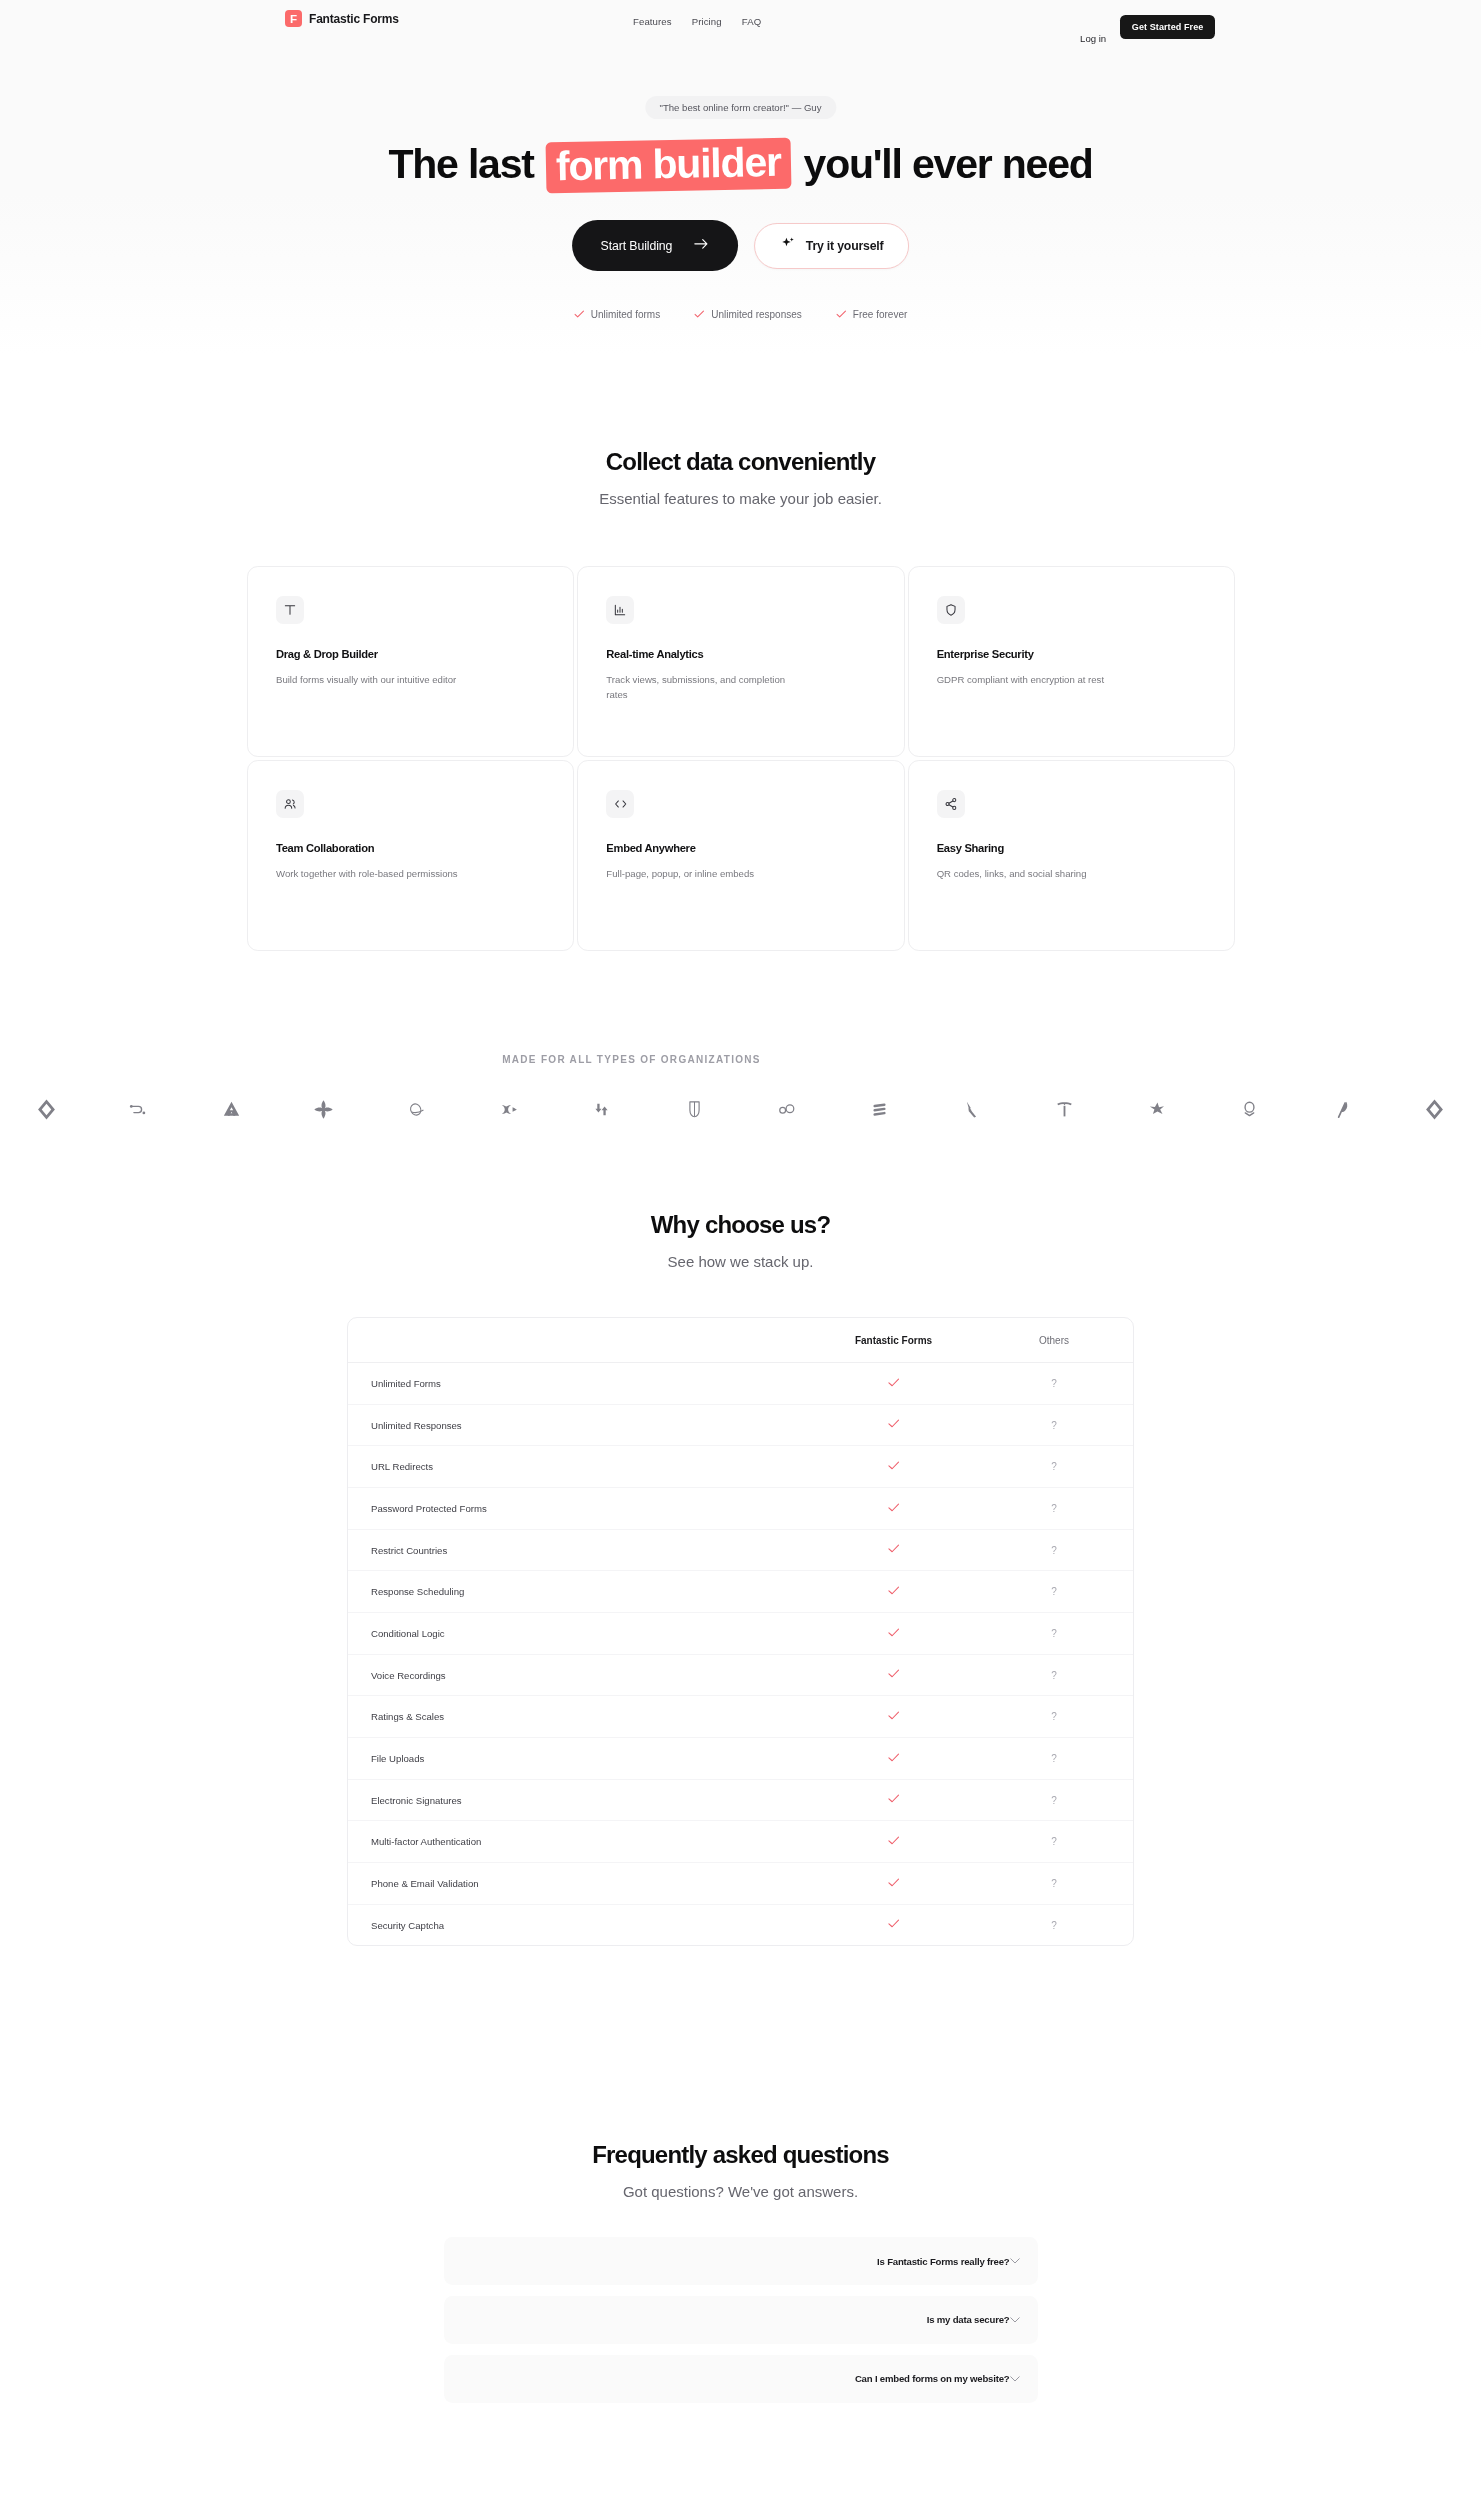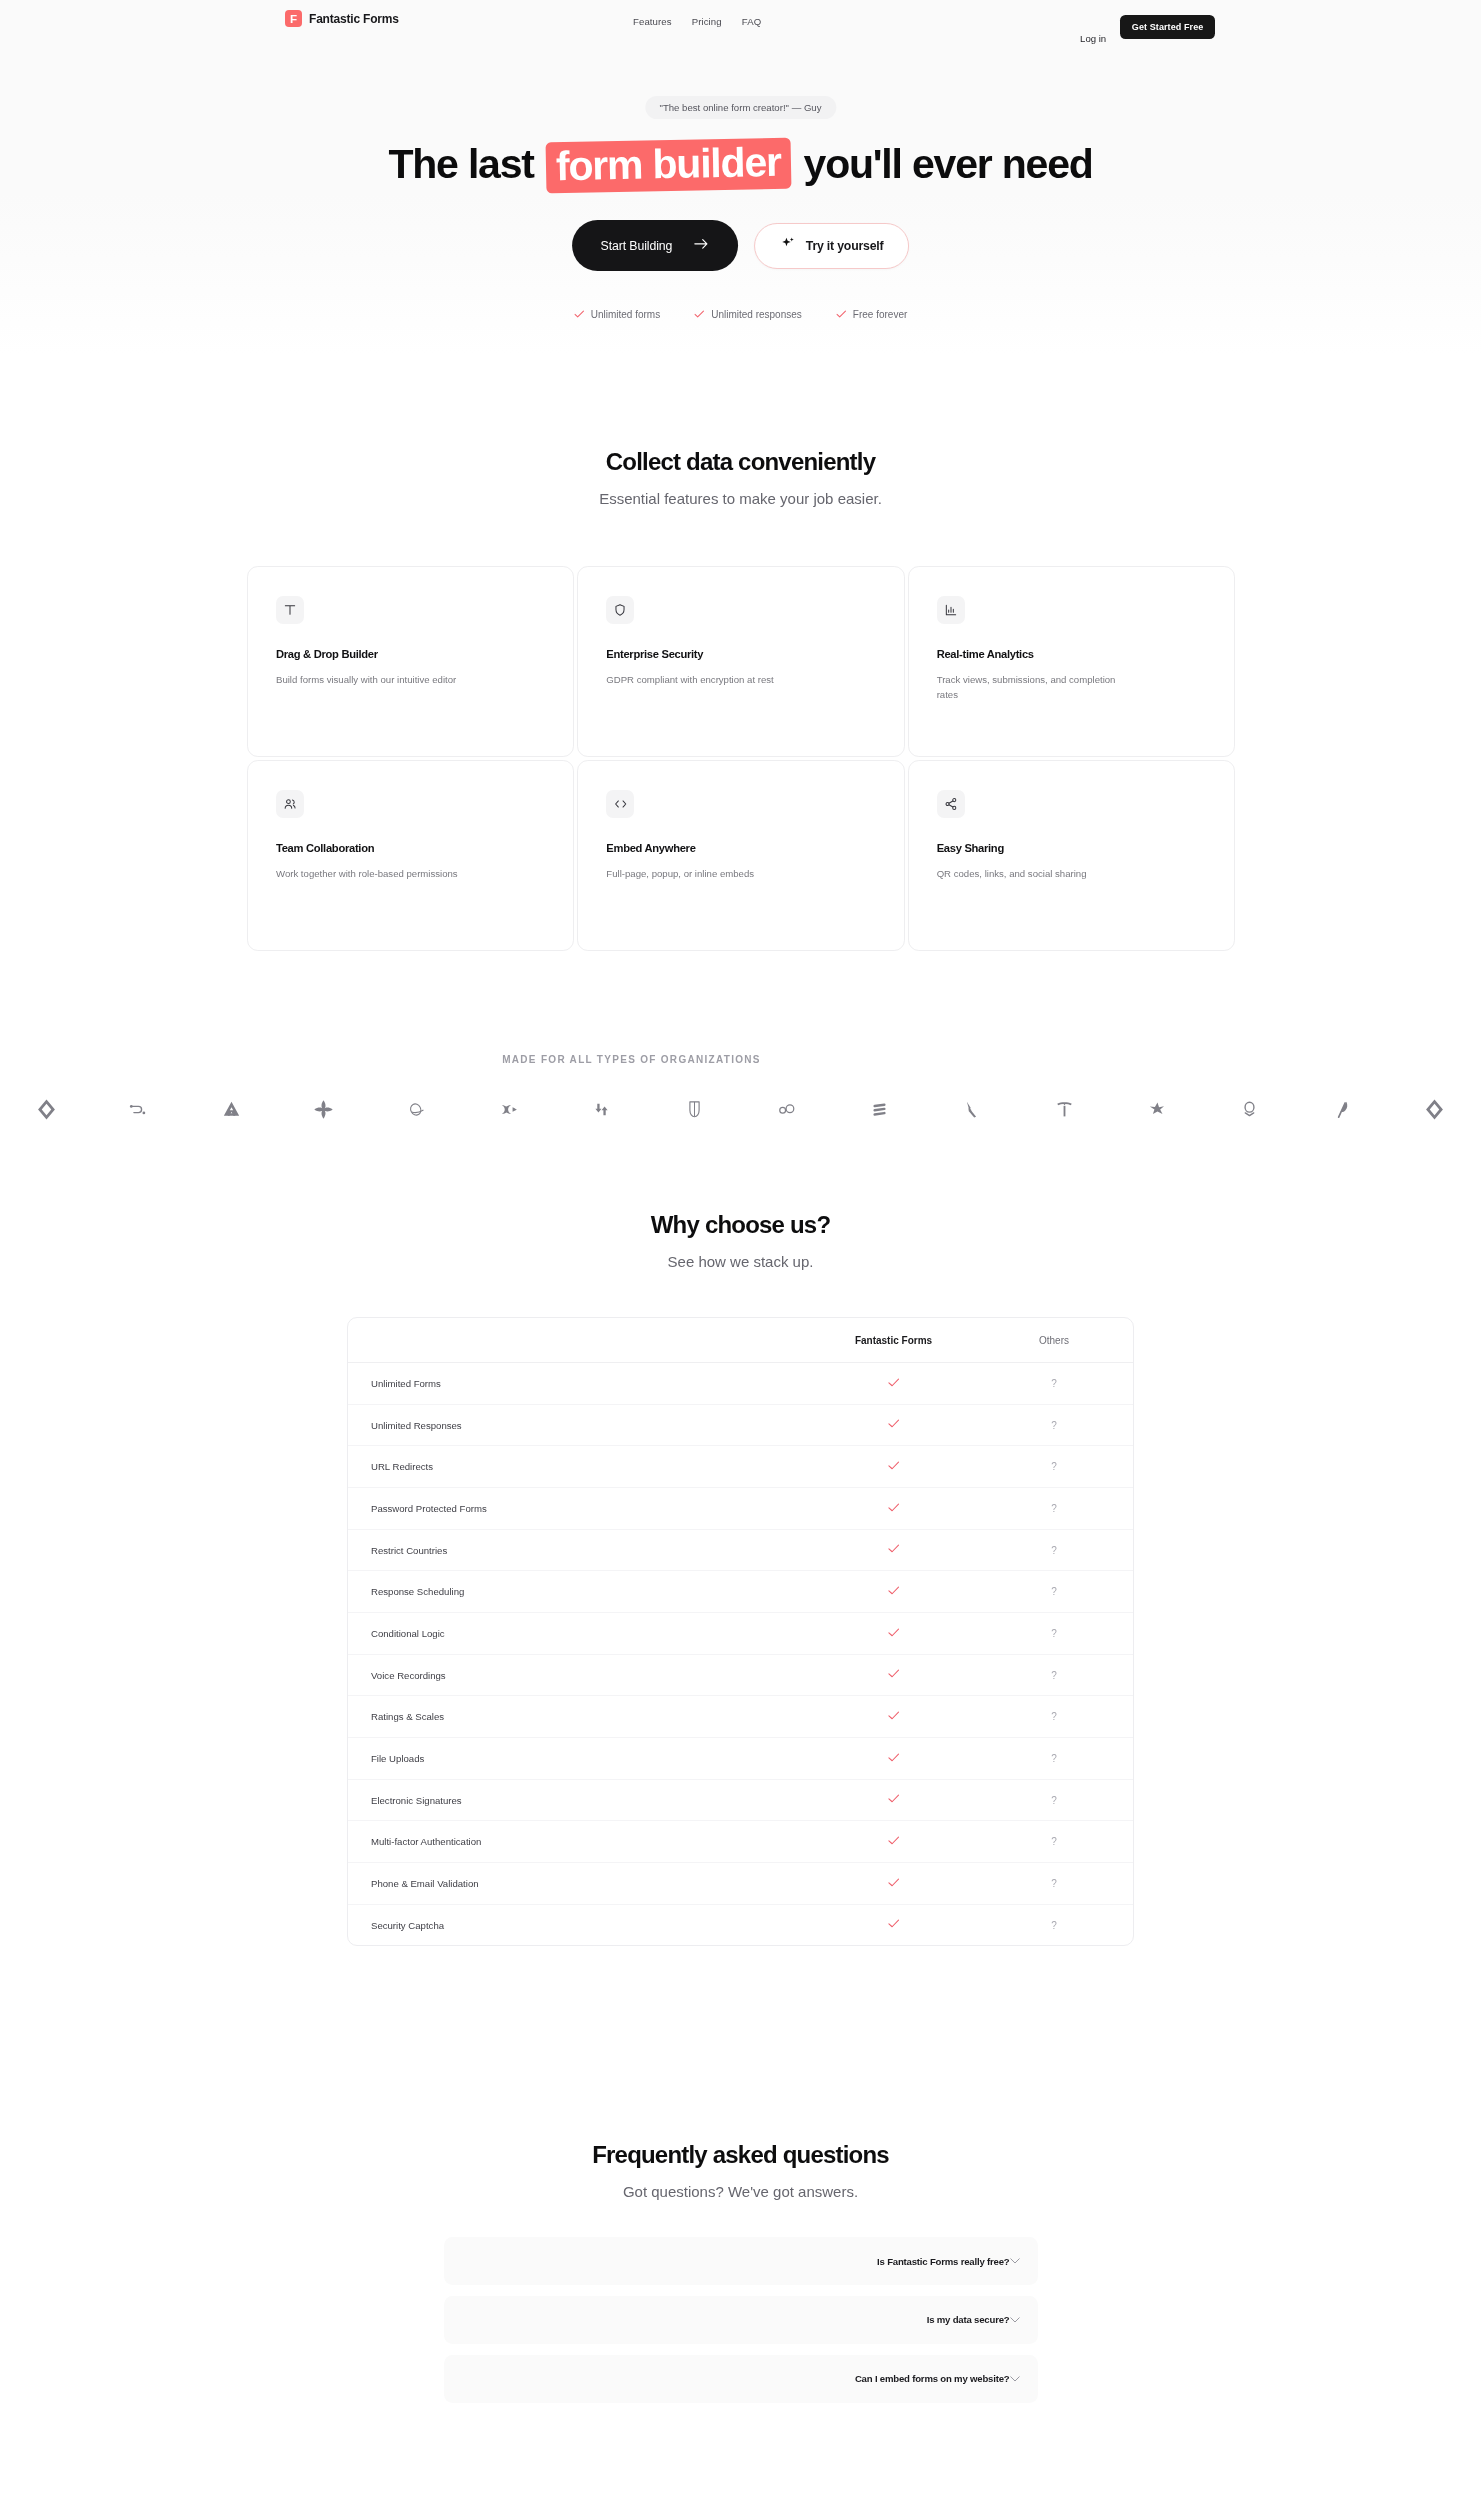--- a/index.html
+++ b/index.html
@@ -265,36 +265,36 @@
             <path d="M3 3.6h12M9 3.6v11" stroke="#35353c" stroke-width="1.3" stroke-linecap="round"></path>
           </svg>
       </div>
       <h3>Drag &amp; Drop Builder</h3>
       <p>Build forms visually with our intuitive editor</p>
     </div>
 
     <div class="fcard">
       <div class="ficon">
         <svg width="14" height="14" viewBox="0 0 18 18" fill="none">
+          <path d="M3 3v12h12" stroke="#35353c" stroke-width="1.3" stroke-linecap="round" stroke-linejoin="round"></path>
+          <path d="M6 12V9M9 12V5.5M12 12v-4" stroke="#35353c" stroke-width="1.3" stroke-linecap="round"></path>
+        </svg>
+      </div>
+      <h3>Real-time Analytics</h3>
+      <p>Track views, submissions, and completion rates</p>
+    </div>
+
+    <div class="fcard">
+      <div class="ficon">
+        <svg width="14" height="14" viewBox="0 0 18 18" fill="none">
           <path d="M9 2.2l5.2 2.1v4.2c0 3.4-2.2 6.1-5.2 7.3-3-1.2-5.2-3.9-5.2-7.3V4.3L9 2.2z" stroke="#35353c" stroke-width="1.3" stroke-linejoin="round"></path>
         </svg>
       </div>
       <h3>Enterprise Security</h3>
       <p>GDPR compliant with encryption at rest</p>
-    </div>
-
-    <div class="fcard">
-      <div class="ficon">
-        <svg width="14" height="14" viewBox="0 0 18 18" fill="none">
-          <path d="M3 3v12h12" stroke="#35353c" stroke-width="1.3" stroke-linecap="round" stroke-linejoin="round"></path>
-          <path d="M6 12V9M9 12V5.5M12 12v-4" stroke="#35353c" stroke-width="1.3" stroke-linecap="round"></path>
-        </svg>
-      </div>
-      <h3>Real-time Analytics</h3>
-      <p>Track views, submissions, and completion rates</p>
     </div>
 
     <div class="fcard">
       <div class="ficon">
         <svg width="14" height="14" viewBox="0 0 18 18" fill="none">
           <circle cx="7" cy="6" r="2.4" stroke="#35353c" stroke-width="1.3"></circle>
           <path d="M2.8 14.4c0-2.4 1.9-3.9 4.2-3.9s4.2 1.5 4.2 3.9" stroke="#35353c" stroke-width="1.3" stroke-linecap="round"></path>
           <path d="M12.2 4c1.3.3 2.2 1.4 2.2 2.7 0 1-.5 1.9-1.3 2.4M13.4 10.9c1.3.5 2.1 1.7 2.1 3.2" stroke="#35353c" stroke-width="1.3" stroke-linecap="round"></path>
         </svg>
       </div>

